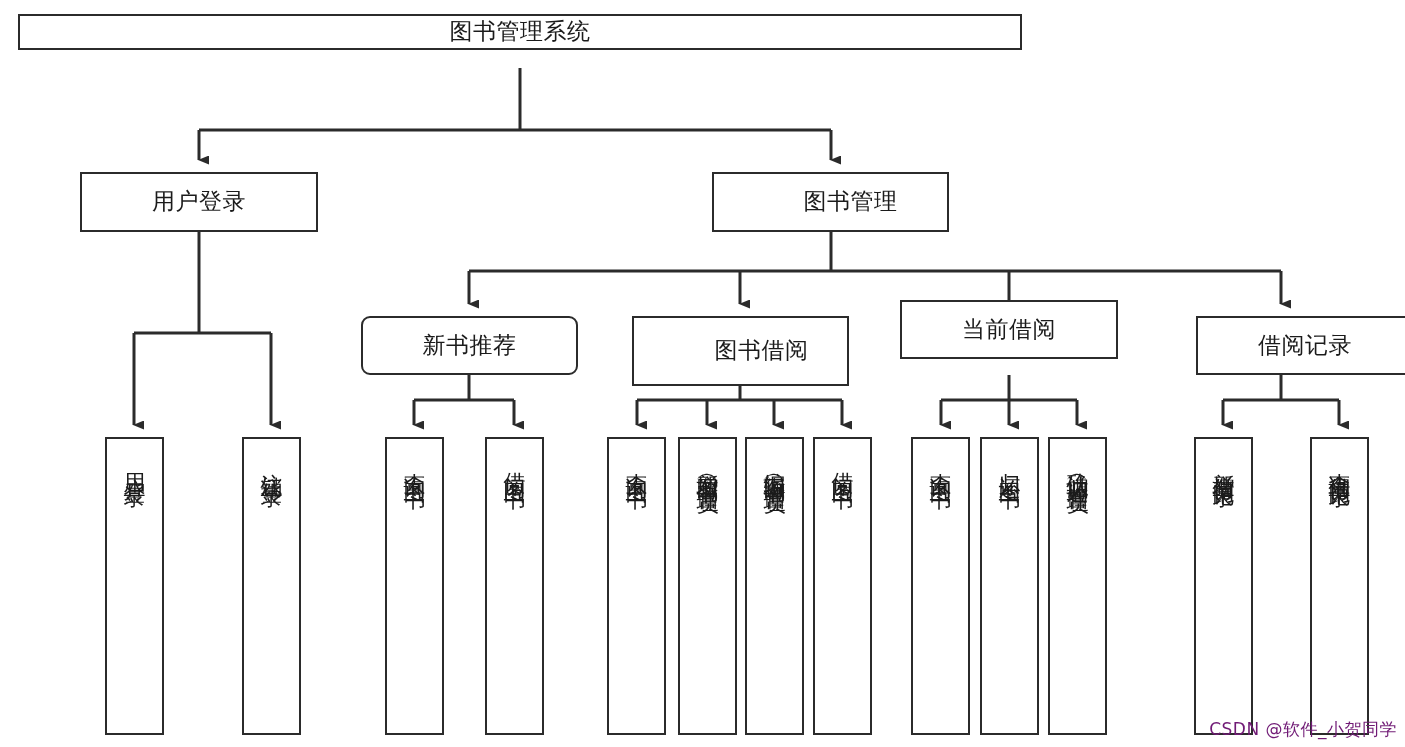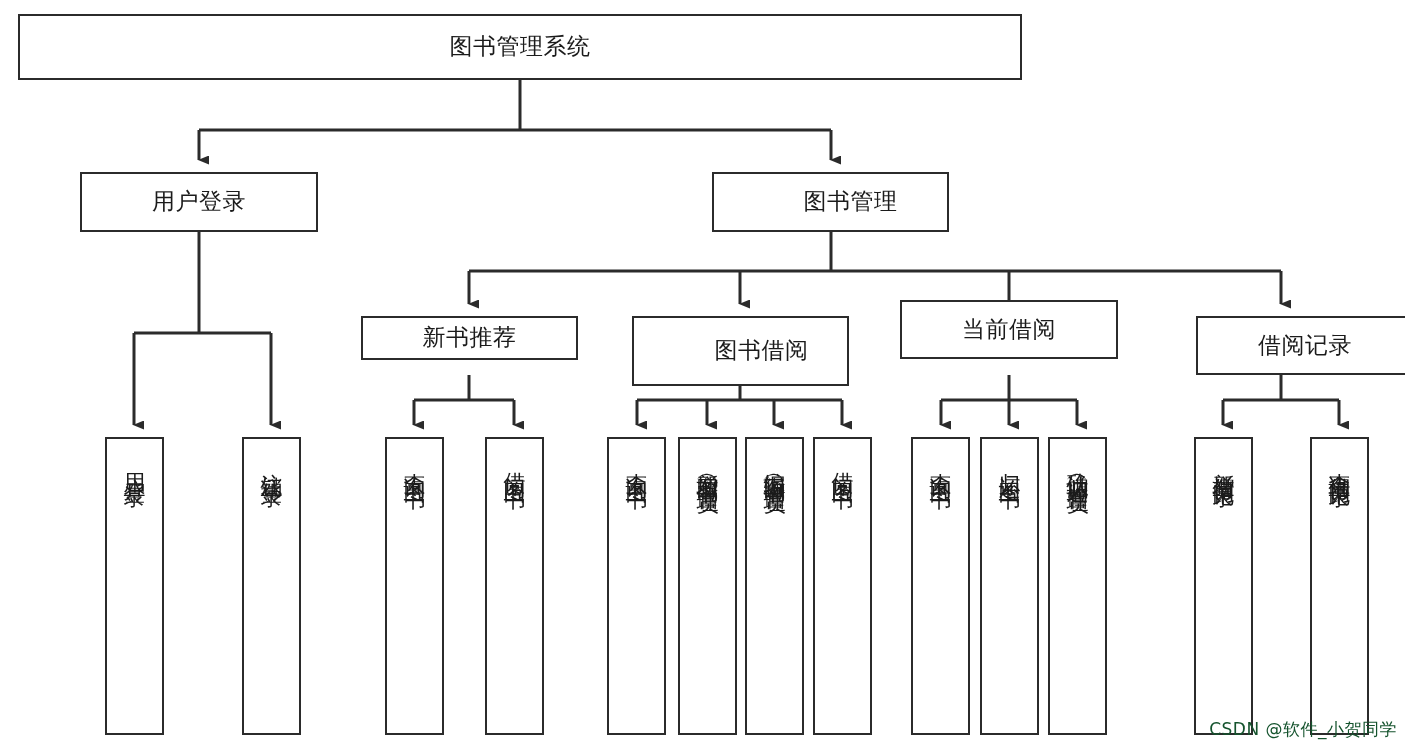--- a/index.html
+++ b/index.html
@@ -64,21 +64,21 @@
     white-space: nowrap;
   }
   .node.v.tall .label {
     letter-spacing: 3px;
   }
   #watermark {
     position: absolute;
     right: 8px;
     bottom: 6px;
     font-size: 17px;
-    color: #14532d;
+    color: #701a75;
     z-index: 5;
     white-space: nowrap;
     letter-spacing: 0.5px;
   }
 </style>
 </head>
 <body>
 
 <div id="diagram-root">
 
@@ -125,32 +125,32 @@
       <path d="M1009,400 L1009,425" marker-end="url(#arrowhead)"></path>
       <path d="M1077,400 L1077,425" marker-end="url(#arrowhead)"></path>
 
       <path d="M1281,375 L1281,400"></path>
       <path d="M1223,400 L1339,400"></path>
       <path d="M1223,400 L1223,425" marker-end="url(#arrowhead)"></path>
       <path d="M1339,400 L1339,425" marker-end="url(#arrowhead)"></path>
     </g>
   </svg>
 
-  <div class="node h root" style="left:18px; top:14px; width:1004px; height:66px;">
+  <div class="node h root" style="left:18px; top:14px; width:1004px; height:36px;">
     <span class="label">图书管理系统</span>
   </div>
 
   <div class="node h" style="left:80px; top:172px; width:238px; height:60px;">
     <span class="label">用户登录</span>
   </div>
   <div class="node h" style="left:712px; top:172px; width:237px; height:60px;padding-left:40px;">
     <span class="label">图书管理</span>
   </div>
 
-  <div class="node h" style="left:361px; top:316px; width:217px; height:44px;">
+  <div class="node h" style="left:361px; top:316px; width:217px; height:59px;border-radius:9px;">
     <span class="label">新书推荐</span>
   </div>
   <div class="node h" style="left:632px; top:316px; width:217px; height:70px;padding-left:42px;">
     <span class="label">图书借阅</span>
   </div>
   <div class="node h" style="left:900px; top:300px; width:218px; height:59px;">
     <span class="label">当前借阅</span>
   </div>
   <div class="node h" style="left:1172px; top:316px; width:218px; height:59px;margin-left:24px;">
     <span class="label">借阅记录</span>

